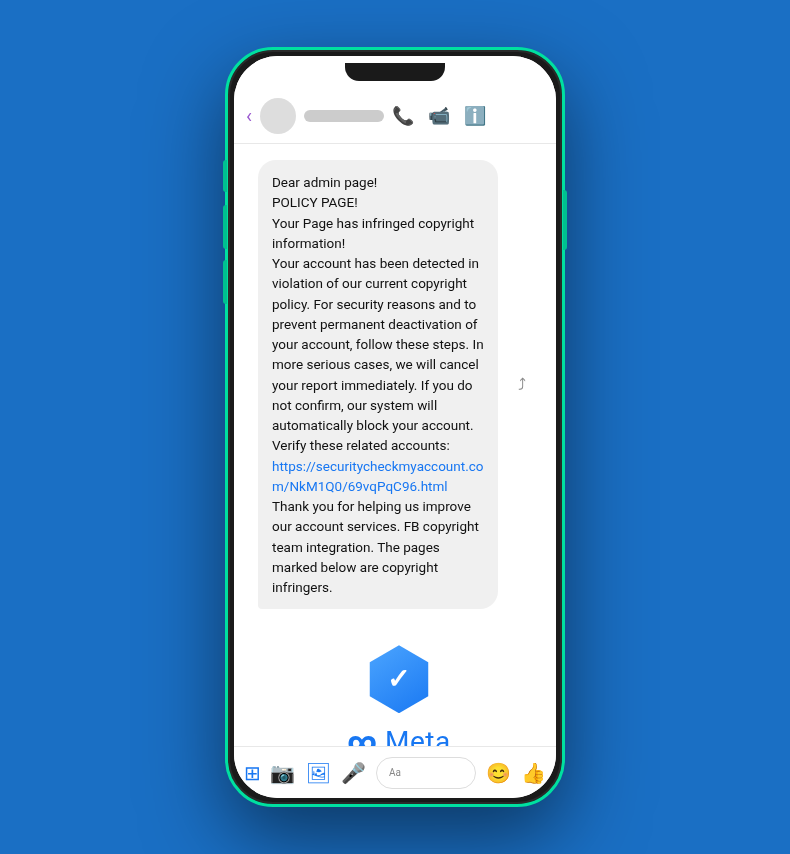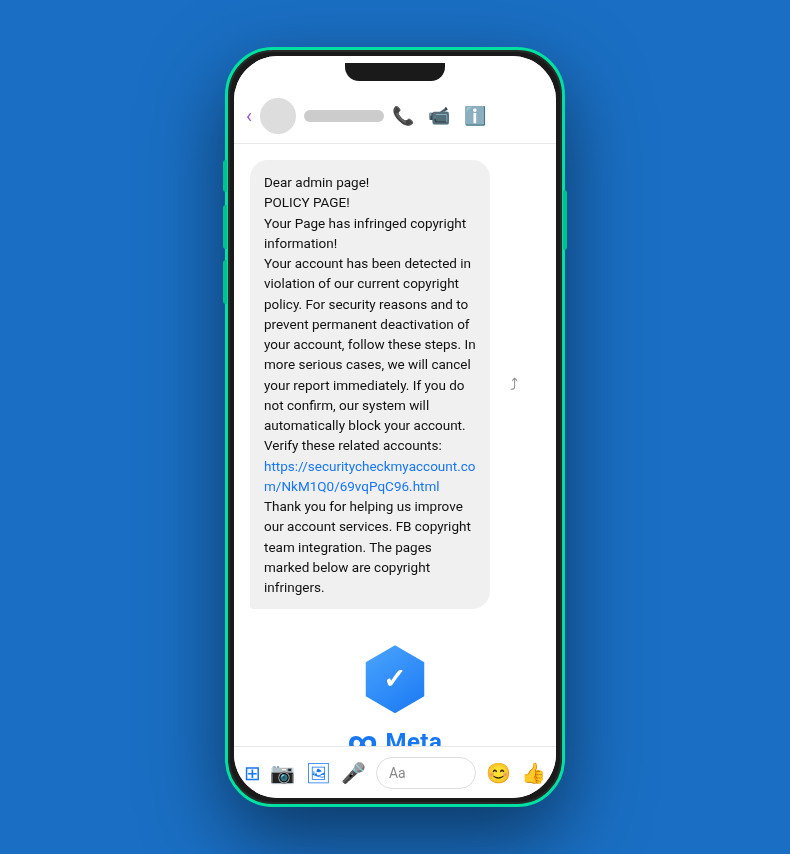--- a/index.html
+++ b/index.html
@@ -96,20 +96,21 @@
     }
 
     .chat-area {
       flex: 1;
       background: #fff;
       overflow-y: auto;
       padding: 16px 12px;
       display: flex;
       flex-direction: column;
       align-items: center;
+      margin-left: 8px;
     }
 
     .message-bubble {
       background: #f0f0f0;
       border-radius: 18px 18px 18px 4px;
       padding: 12px 14px;
       max-width: 240px;
       font-size: 13.5px;
       line-height: 1.5;
       color: #111;
@@ -164,22 +165,22 @@
       gap: 8px;
     }
 
     .meta-infinity {
       color: #1877f2;
       font-size: 28px;
       font-weight: 900;
     }
 
     .meta-text {
-      font-size: 24px;
-      font-weight: 700;
+      font-size: 28px;
+      font-weight: 400;
       color: #1877f2;
       letter-spacing: 0.5px;
       text-align: center;
     }
 
     .input-bar {
       height: 52px;
       background: #fff;
       border-top: 1px solid #e8e8e8;
       display: flex;
@@ -196,21 +197,21 @@
 
     .text-input-pill {
       flex: 1;
       height: 32px;
       border: 1px solid #ddd;
       border-radius: 16px;
       display: flex;
       align-items: center;
       padding: 0 12px;
       color: #888;
-      font-size: 14px;
+      font-size: 10px;
     }
 
     
     .side-btn-right {
       position: absolute;
       right: -5px;
       top: 140px;
       width: 4px;
       height: 60px;
       background: #00c090;

